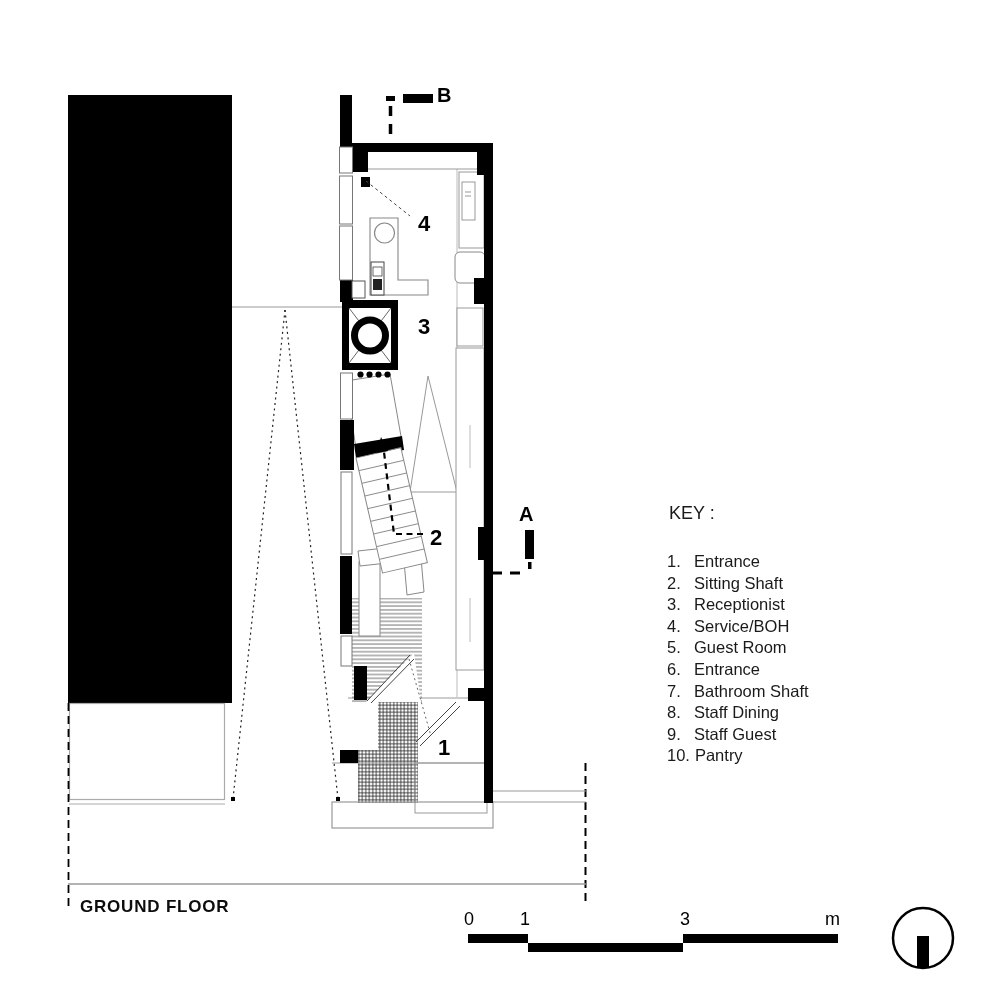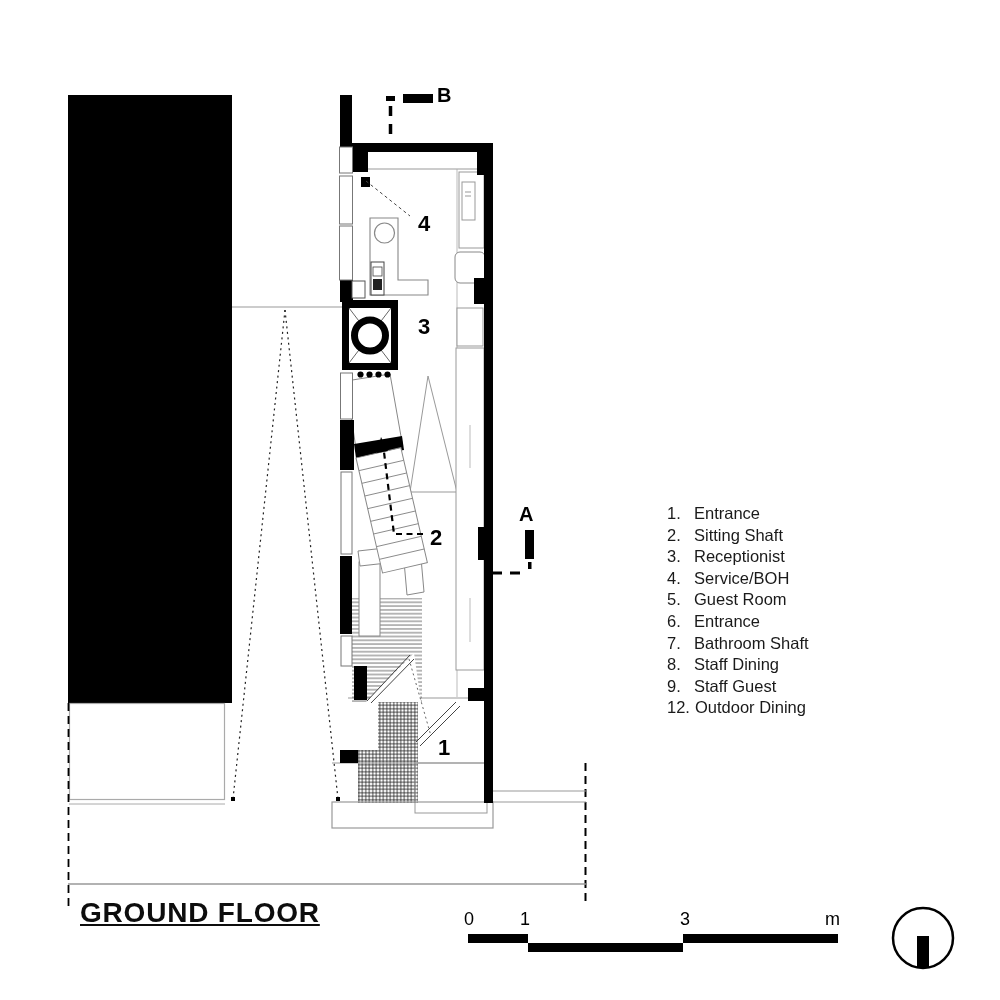--- a/index.html
+++ b/index.html
@@ -3,21 +3,21 @@
 <meta charset="utf-8">
 <style>
   html,body{margin:0;padding:0;background:#fff;}
   #canvas{position:relative;width:1000px;height:1000px;background:#ffffff;overflow:hidden;
           font-family:"Liberation Sans",sans-serif;color:#111;}
   #plan-svg{position:absolute;left:0;top:0;}
   .abs{position:absolute;white-space:nowrap;}
   .room-num{font-size:22px;font-weight:700;color:#000;}
   .sec-letter{font-size:20px;font-weight:700;color:#000;}
   .scale-num{font-size:18px;color:#000;}
-  #floor-title{left:80px;top:897px;font-size:28px;font-weight:700;letter-spacing:.8px;color:#0d0d0d;text-decoration:underline;}
+  #floor-title{left:80px;top:897px;font-size:17px;font-weight:700;letter-spacing:.8px;color:#0d0d0d;}
   #key-block{left:667px;top:503px;width:220px;}
   #key-heading{font-size:18px;margin:0 0 27px 2px;color:#1a1a1a;}
   .key-item{display:flex;gap:5px;line-height:21.6px;font-size:16.5px;color:#1a1a1a;}
   .key-item .num{min-width:22px;}
 </style>
 </head>
 <body>
 
 <div id="canvas">
 
@@ -190,20 +190,21 @@
 
 <div class="abs sec-letter" style="left:437px;top:84px;">B</div>
 <div class="abs sec-letter" style="left:519px;top:503px;">A</div>
 
 <div class="abs room-num" style="left:418px;top:211px;">4</div>
 <div class="abs room-num" style="left:418px;top:314px;">3</div>
 <div class="abs room-num" style="left:430px;top:525px;">2</div>
 <div class="abs room-num" style="left:438px;top:735px;">1</div>
 
 <div id="key-block" class="abs">
+  <p id="key-heading">KEY :</p>
   <div class="key-item">
     <span class="num">1.</span>
     <span class="lbl">Entrance</span>
   </div>
   <div class="key-item">
     <span class="num">2.</span>
     <span class="lbl">Sitting Shaft</span>
   </div>
   <div class="key-item">
     <span class="num">3.</span>
@@ -227,22 +228,22 @@
   </div>
   <div class="key-item">
     <span class="num">8.</span>
     <span class="lbl">Staff Dining</span>
   </div>
   <div class="key-item">
     <span class="num">9.</span>
     <span class="lbl">Staff Guest</span>
   </div>
   <div class="key-item">
-    <span class="num">12.</span>
-    <span class="lbl">Outdoor Dining</span>
+    <span class="num">10.</span>
+    <span class="lbl">Pantry</span>
   </div>
 </div>
 
 <div id="floor-title" class="abs">GROUND FLOOR</div>
 
 <div class="abs scale-num" style="left:464px;top:909px;">0</div>
 <div class="abs scale-num" style="left:520px;top:909px;">1</div>
 <div class="abs scale-num" style="left:680px;top:909px;">3</div>
 <div class="abs scale-num" style="left:825px;top:909px;">m</div>
 

